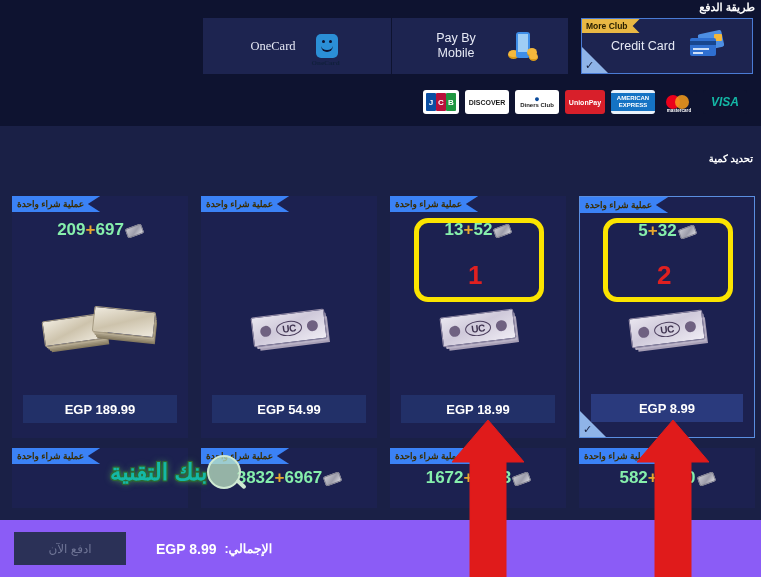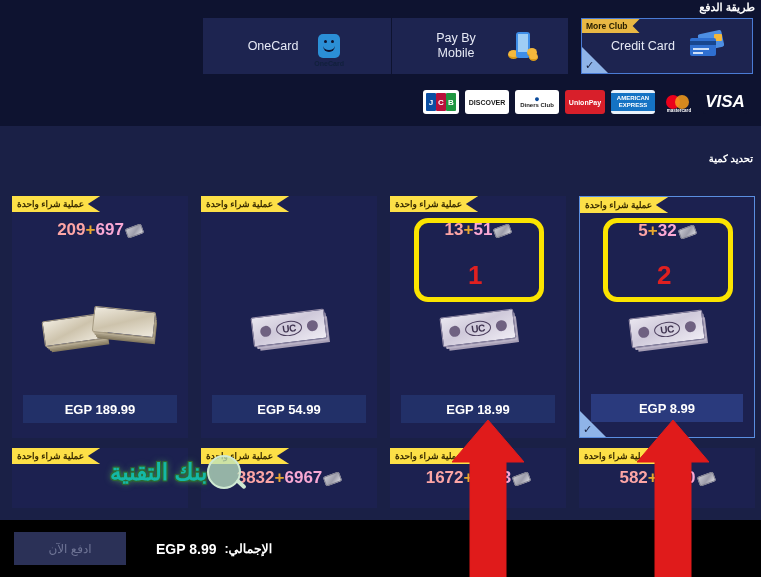--- a/index.html
+++ b/index.html
@@ -45,21 +45,21 @@
     font-size: 12.5px; color: #e6e9f5;
     text-align: center; line-height: 15px;
     max-width: 72px;
   }
   .pay-card .pc-icon {
     margin-left: 14px;
     width: 34px; height: 34px;
     display: flex; align-items: center; justify-content: center;
     flex: none;
   }
-  #pay-onecard { left: 203px; width: 188px; }
+  #pay-onecard { left: 203px; width: 188px; font-family: Liberation Serif, serif; }
   #pay-mobile  { left: 392px; width: 176px; }
   #pay-credit  {
     left: 581px; width: 172px;
     background: #1d2450;
     border: 1px solid #4a7bd4;
   }
   .onecard-logo {
     position: relative;
     width: 22px; height: 24px; border-radius: 5px;
     background: #2b8fd6;
@@ -184,36 +184,36 @@
   }
   .pack {
     position: absolute;
     width: 176px; height: 242px;
     background: #1c2150;
   }
   .pack.selected { border: 1px solid #5a8ee0; }
   .pack-ribbon {
     position: absolute; left: 0; top: 0;
     height: 16px; padding: 0 16px 0 5px;
-    background: #fde047; color: #3a2c00;
+    background: #3b82f6; color: #3a2c00;
     font-size: 9px; font-weight: bold; line-height: 16px;
     direction: rtl;
     clip-path: polygon(0 0, 100% 0, 86% 50%, 100% 100%, 0 100%);
     z-index: 2;
     text-align: center;
   }
   .pack-amount {
     position: absolute; left: 0; right: 0; top: 24px;
     text-align: center;
     font-size: 17px; font-weight: bold;
     white-space: nowrap;
   }
-  .amt-base { color: #fca5a5; }
+  .amt-base { color: #86efac; }
   .amt-plus { color: #e8a82e; }
-  .amt-bonus { color: #f9a8d4; }
+  .amt-bonus { color: #86efac; }
   .uc-ticket {
     display: inline-block; vertical-align: middle;
     width: 17px; height: 10px; margin-left: 2px;
     background: linear-gradient(145deg,#cfcfd6 0%, #9d9daa 55%, #e4e4ea 100%);
     border-radius: 2px; transform: rotate(-20deg);
     box-shadow: inset 0 0 0 1px #7d7d8c;
   }
   .pack-art {
     position: absolute; left: 0; right: 0; top: 96px;
     height: 72px;
@@ -304,21 +304,21 @@
   .wm-badge::after {
     content: ""; position: absolute;
     left: 26px; top: 25px; width: 12px; height: 4px;
     background: #cfe9d2; transform: rotate(42deg); border-radius: 2px;
   }
 
   
   .footer {
     position: absolute; left: 0; bottom: 0;
     width: 761px; height: 57px;
-    background: #000000;
+    background: #8b5cf6;
   }
   .pay-now-btn {
     position: absolute; left: 14px; top: 12px;
     width: 112px; height: 33px;
     background: #2b3157;
     display: flex; align-items: center; justify-content: center;
     color: #6f7596; font-size: 12px; direction: rtl;
   }
   .total-wrap {
     position: absolute; left: 156px; top: 12px;
@@ -399,21 +399,21 @@
         <span style="background:#1573c4;color:#fff;padding:2px 3px;font-size:6px;line-height:7px;display:block;text-align:center;">AMERICAN EXPRESS</span>
       </div>
       <div class="brand b-mc">
         <span style="position:relative;display:block;width:30px;height:18px;">
           <span style="position:absolute;left:2px;top:2px;width:14px;height:14px;border-radius:50%;background:#eb001b;"></span>
           <span style="position:absolute;left:11px;top:2px;width:14px;height:14px;border-radius:50%;background:#f79e1b;opacity:.85;"></span>
           <span style="position:absolute;left:0;bottom:-2px;width:30px;text-align:center;font-size:4.5px;color:#fff;">mastercard</span>
         </span>
       </div>
       <div class="brand b-visa">
-        <span style="font-style:italic;font-size:17px;color:#ffffff;font-weight:bold;">VISA</span>
+        <span style="font-style:italic;font-size:12px;color:#14b8a6;font-weight:bold;">VISA</span>
       </div>
     </div>
   </div>
 
   <div class="section-label-qty">تحديد كمية</div>
 
   <div class="pack-grid">
 
     <div class="pack" style="left:12px;top:0;">
       <div class="pack-ribbon">عملية شراء واحدة</div>
@@ -437,21 +437,21 @@
           <span class="uc-oval">UC</span>
           <span class="uc-seal seal-r"></span>
         </div>
       </div>
       <div class="pack-price">EGP 54.99</div>
     </div>
 
     <div class="pack" style="left:390px;top:0;">
       <div class="pack-ribbon">عملية شراء واحدة</div>
       <div class="pack-amount">
-        <span class="amt-base">13</span><span class="amt-plus">+</span><span class="amt-bonus">51</span><span class="uc-ticket"></span>
+        <span class="amt-base">13</span><span class="amt-plus">+</span><span class="amt-bonus">52</span><span class="uc-ticket"></span>
       </div>
       <div class="pack-art">
         <div class="uc-bill">
           <span class="uc-seal seal-l"></span>
           <span class="uc-oval">UC</span>
           <span class="uc-seal seal-r"></span>
         </div>
       </div>
       <div class="pack-price">EGP 18.99</div>
     </div>

